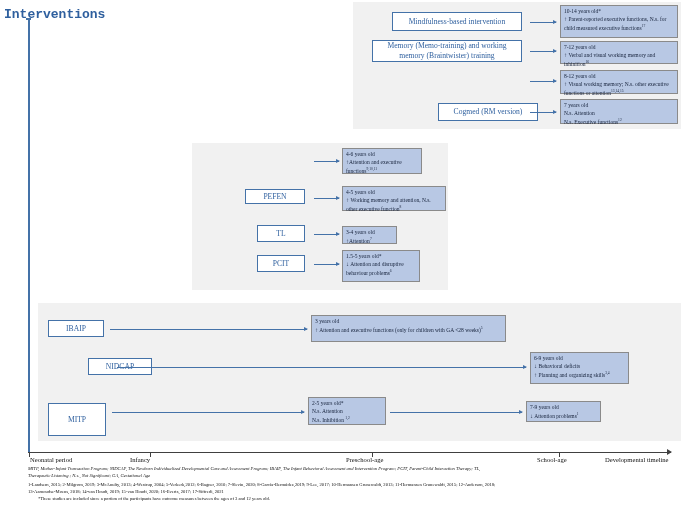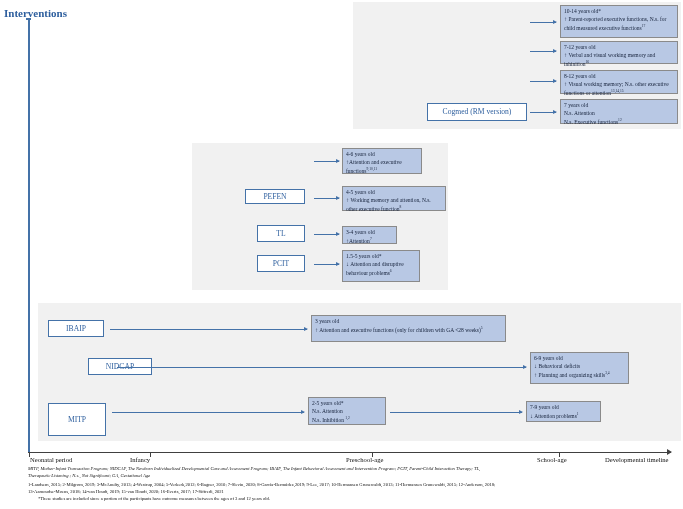--- a/index.html
+++ b/index.html
@@ -51,22 +51,22 @@
   .conn:after{
     content:"";position:absolute;right:-1px;top:-2.2px;
     width:0;height:0;
     border-left:4px solid #4472a8;
     border-top:2.6px solid transparent;
     border-bottom:2.6px solid transparent;
   }
 
   
   .hdr{
-    font-size:11px;font-weight:bold;color:#2e5f9e;
-    font-family:Liberation Serif, serif;
+    font-size:13px;font-weight:bold;color:#2e5f9e;
+    font-family:Liberation Mono, monospace;
   }
 
   
   .vaxis{position:absolute;width:1.6px;background:#4472a8;}
   .vaxis-cap{position:absolute;width:5px;height:1.6px;background:#4472a8;}
 
   
   .taxis{position:absolute;height:1px;background:#404040;}
   .taxis:after{
     content:"";position:absolute;right:-1px;top:-2.6px;
@@ -87,39 +87,45 @@
 
 <div class="canvas">
 
   <div class="abs hdr" style="left:4px;top:7px;">Interventions</div>
 
   <div class="vaxis" style="left:28px;top:18px;height:434px;"></div>
   <div class="vaxis-cap" style="left:25.5px;top:18px;"></div>
 
   <div class="abs panel" style="left:353px;top:2px;width:328px;height:127px;"></div>
 
+  <div class="abs ibox" style="left:392px;top:12px;width:130px;height:19px;">
+    <span>Mindfulness-based intervention</span>
+  </div>
   <div class="conn" style="left:530px;top:22px;width:26px;"></div>
   <div class="abs obox" style="left:560px;top:5px;width:118px;height:33px;">
     <span class="ln">10-14 years old*</span>
     <span class="ln"><span class="arw">↑</span> <span>Parent-reported executive functions, N.s. for child measured executive functions</span><sup>17</sup></span>
   </div>
 
+  <div class="abs ibox two" style="left:372px;top:40px;width:150px;height:22px;">
+    <span>Memory (Memo-training) and working memory (Braintwister) training</span>
+  </div>
   <div class="conn" style="left:530px;top:51px;width:26px;"></div>
   <div class="abs obox" style="left:560px;top:41px;width:118px;height:23px;">
     <span class="ln">7-12 years old</span>
     <span class="ln"><span class="arw">↑</span> <span>Verbal and visual working memory and inhinition</span><sup>16</sup></span>
   </div>
 
   <div class="conn" style="left:530px;top:81px;width:26px;"></div>
   <div class="abs obox" style="left:560px;top:70px;width:118px;height:24px;">
     <span class="ln">8-12 years old</span>
     <span class="ln"><span class="arw">↑</span> <span>Visual working memory; N.s. other executive functions or attention</span><sup>13,14,15</sup></span>
   </div>
 
-  <div class="abs ibox" style="left:427px;top:103px;width:100px;height:18px;">
+  <div class="abs ibox" style="left:438px;top:103px;width:100px;height:18px;">
     <span>Cogmed (RM version)</span>
   </div>
   <div class="conn" style="left:530px;top:112px;width:26px;"></div>
   <div class="abs obox" style="left:560px;top:99px;width:118px;height:25px;">
     <span class="ln">7 years old</span>
     <span class="ln"><span>N.s. Attention</span></span>
     <span class="ln"><span>N.s. Executive functions</span><sup>12</sup></span>
   </div>
 
   <div class="abs panel" style="left:192px;top:143px;width:256px;height:147px;"></div>

